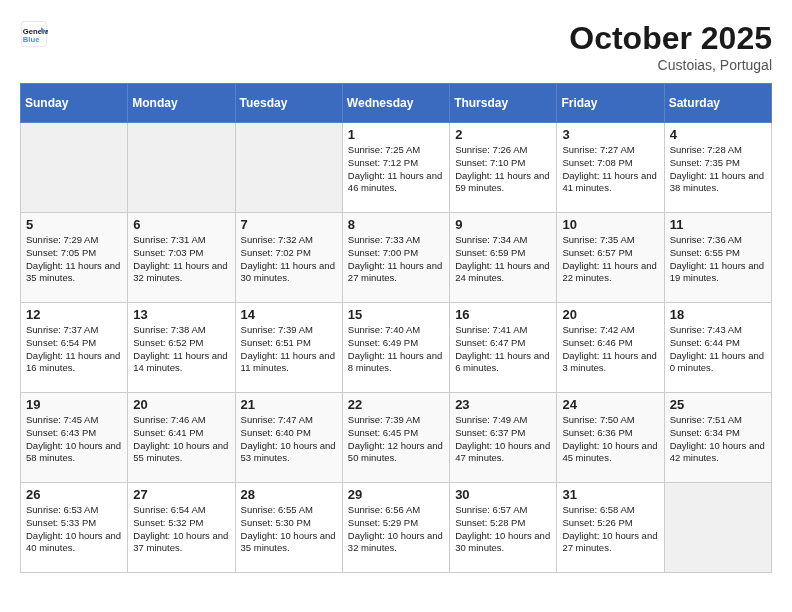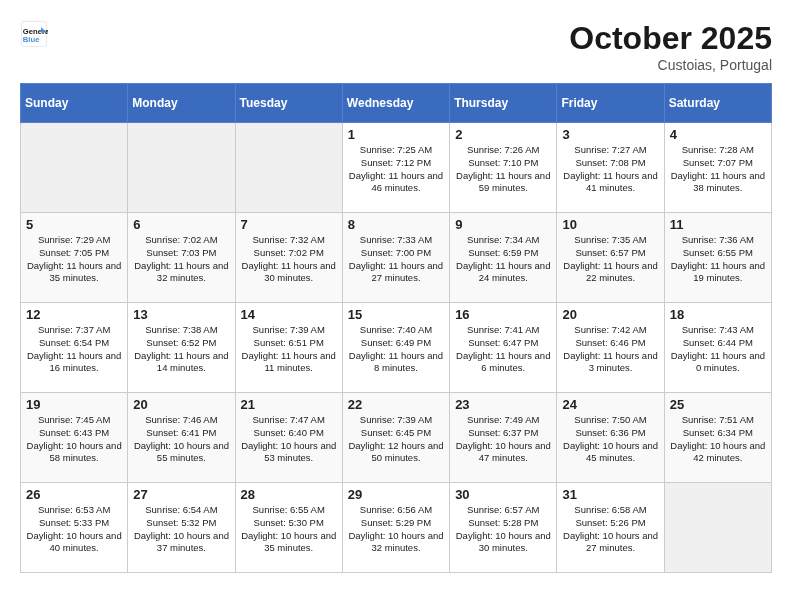--- a/index.html
+++ b/index.html
@@ -68,21 +68,20 @@
     .day-number {
       font-size: 13px;
       font-weight: bold;
       display: block;
       margin-bottom: 2px;
     }
     .day-info {
       font-size: 9.5px;
       line-height: 1.35;
       color: #222;
-      text-align: center;
     }
     .empty-cell {
       background: #f0f0f0 !important;
     }
   </style>
 </head>
 <body>
 
 <div class="header">
   <div class="logo">
@@ -137,38 +136,38 @@
 <div class="day-info">
   <span>Sunrise: 7:27 AM</span><br>
   <span>Sunset: 7:08 PM</span><br>
   <span>Daylight: 11 hours and 41 minutes.</span>
 </div>
         </td>
         <td>
           <span class="day-number">4</span>
 <div class="day-info">
   <span>Sunrise: 7:28 AM</span><br>
-  <span>Sunset: 7:07 PM</span><br>
+  <span>Sunset: 7:35 PM</span><br>
   <span>Daylight: 11 hours and 38 minutes.</span>
 </div>
         </td>
       </tr>
       <tr>
         <td>
           <span class="day-number">5</span>
 <div class="day-info">
   <span>Sunrise: 7:29 AM</span><br>
   <span>Sunset: 7:05 PM</span><br>
   <span>Daylight: 11 hours and 35 minutes.</span>
 </div>
         </td>
         <td>
           <span class="day-number">6</span>
 <div class="day-info">
-  <span>Sunrise: 7:02 AM</span><br>
+  <span>Sunrise: 7:31 AM</span><br>
   <span>Sunset: 7:03 PM</span><br>
   <span>Daylight: 11 hours and 32 minutes.</span>
 </div>
         </td>
         <td>
           <span class="day-number">7</span>
 <div class="day-info">
   <span>Sunrise: 7:32 AM</span><br>
   <span>Sunset: 7:02 PM</span><br>
   <span>Daylight: 11 hours and 30 minutes.</span>

